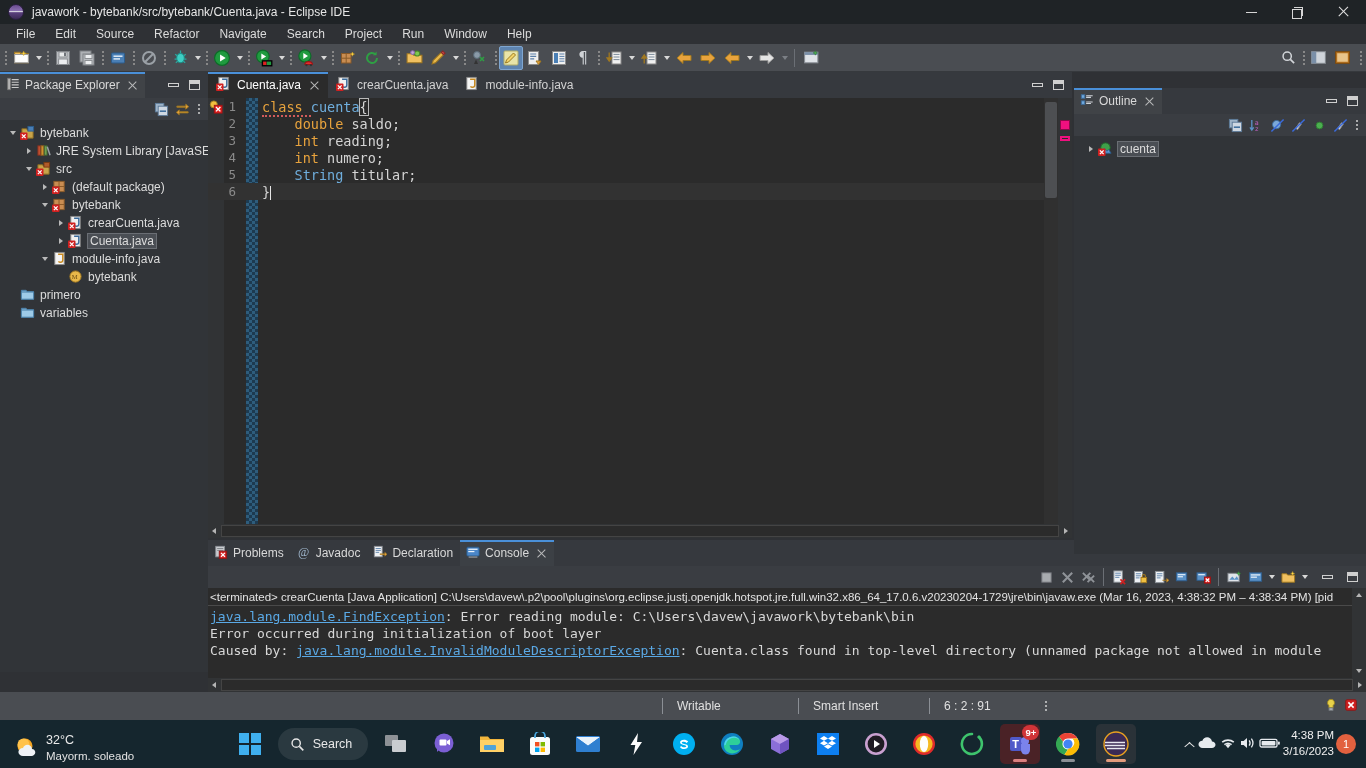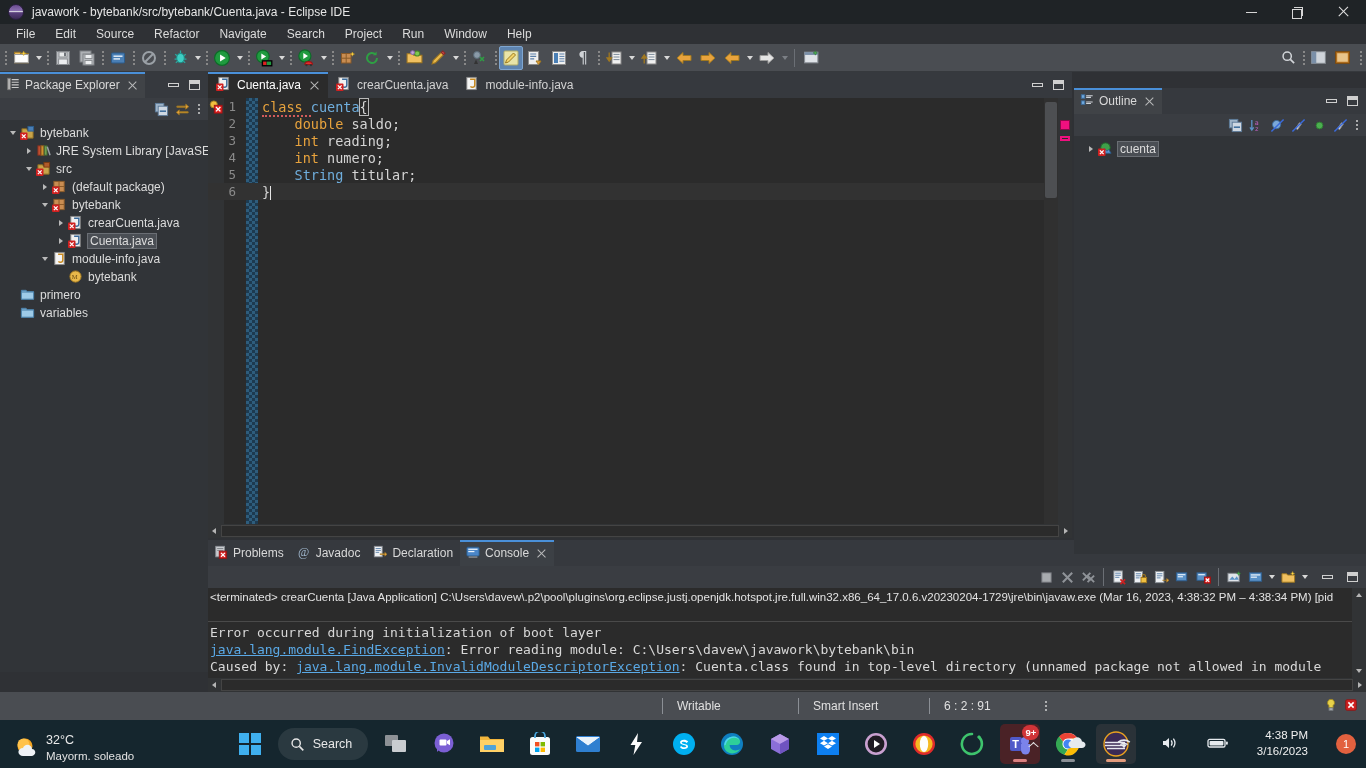--- a/index.html
+++ b/index.html
@@ -131,21 +131,21 @@
   .ruler-mark { position:absolute; left:2px; width:10px; height:10px; background:#f0107f; border:1px solid #8a0a4a;}
   .ruler-mark2 { position:absolute; left:2px; width:10px; height:5px; background:#2b2b2b; border:2px solid #f0107f;}
   .ed-hscroll { position:absolute; left:0; right:0; bottom:0; height:14px; background:#313335; display:flex; align-items:center;}
   .hs-track { flex:1; height:12px; margin:0 1px; background:#2b2b2b; border:1px solid #444; position:relative;}
   .hs-arrow { width:12px;height:12px;display:flex;align-items:center;justify-content:center;}
   .hs-arrow i { width:0;height:0;border-top:3.5px solid transparent;border-bottom:3.5px solid transparent; display:block;}
   .hs-arrow.l i { border-right:4px solid #b5b5b5; } .hs-arrow.r i { border-left:4px solid #b5b5b5; }
 
   
   .con-body { position:absolute; left:0; right:0; top:48px; bottom:0; background:#2b2b2b; }
-  .con-head { height:34px; background:#2b2b2b; color:#e3e3e3; font-size:11.5px;
+  .con-head { height:18px; background:#2b2b2b; color:#e3e3e3; font-size:11.5px;
      font-family:"Liberation Sans",sans-serif; white-space:nowrap; overflow:hidden; padding-left:2px; line-height:18px;
      border-bottom:1px solid #4a4a4a;}
   .con-lines { padding-top:2px; font-family:"DejaVu Sans Mono", monospace; font-size:13px; white-space:nowrap; overflow:hidden;}
   .con-line { height:17px; line-height:17px; color:#d8d8d8; padding-left:2px;}
   .lnk { color:#5aa9e6; text-decoration:underline; }
   .con-vscroll { position:absolute; right:0; top:48px; bottom:14px; width:14px; background:#313335; }
   .con-hscroll { position:absolute; left:0; right:0; bottom:0; height:14px; background:#313335; display:flex;align-items:center;}
 
   
   .ol-body { position:absolute; left:0; right:0; top:48px; bottom:0; background:#313438; padding-top:4px;}
@@ -162,21 +162,21 @@
   .weather { position:absolute; left:14px; top:0; height:56px; display:flex; align-items:center; gap:8px; }
   .wicon { width:24px;height:24px;position:relative; }
   .wtext { line-height:1.25; font-size:12px; color:#eaeaea; }
   .wtext .t1 { font-size:12.5px; }
   .wtext .t2 { font-size:11.5px; color:#e2e2e2; }
   .tb-center { position:absolute; left:0; top:0; width:1366px; height:48px; display:flex; align-items:center; justify-content:center; gap:8px; }
   .tbapp { width:40px;height:40px;display:flex;align-items:center;justify-content:center;position:relative;border-radius:5px;}
   .searchpill { height:32px; background:#2a3940; border-radius:16px; display:flex; align-items:center; gap:8px; padding:0 16px 0 12px; }
   .searchpill span { font-size:12.5px; color:#e8e8e8; }
   .running-dot { position:absolute; bottom:2px; left:50%; transform:translateX(-50%); width:14px;height:3px;border-radius:2px; }
-  .tray { position:absolute; right:0; top:0; height:48px; display:flex; align-items:center; gap:28px; padding-right:10px; }
+  .tray { position:absolute; right:0; top:0; height:48px; display:flex; align-items:center; gap:2px; padding-right:10px; }
   .clock { text-align:right; font-size:11.5px; color:#f0f0f0; line-height:1.35; }
   .badge { width:20px;height:20px;border-radius:50%;background:#e2613f;color:#fff;font-size:11px;
      display:flex;align-items:center;justify-content:center; }
   .badge-sm { position:absolute; top:1px; right:1px; min-width:17px;height:15px;border-radius:8px;background:#d13438;color:#fff;
      font-size:9.5px; display:flex;align-items:center;justify-content:center; padding:0 3px; font-weight:bold;}
   .chev-up { width:10px;height:10px;position:relative;}
   .chev-up:before,.chev-up:after{content:"";position:absolute;top:5px;width:7px;height:1.4px;background:#e6e6e6;}
   .chev-up:before{left:-1px;transform:rotate(-40deg);} .chev-up:after{left:3.5px;transform:rotate(40deg);}
 </style>
 </head>
@@ -851,22 +851,22 @@
           </div>
         <div style="width:10px"></div>
         <span class="pc-min2"></span>
         <div style="width:12px"></div>
         <span class="pc-max"></span>
         <div style="width:4px"></div>
       </div>
       <div class="con-body">
         <div class="con-head">&lt;terminated&gt; crearCuenta [Java Application] C:\Users\davew\.p2\pool\plugins\org.eclipse.justj.openjdk.hotspot.jre.full.win32.x86_64_17.0.6.v20230204-1729\jre\bin\javaw.exe  (Mar 16, 2023, 4:38:32 PM – 4:38:34 PM) [pid</div>
         <div class="con-lines" id="con-lines">
+            <div class="con-line"><span class="lnk">java.lang.module.FindException</span><span>: Error reading module: C:\Users\davew\javawork\bytebank\bin</span></div>
             <div class="con-line"><span>Error occurred during initialization of boot layer</span></div>
-            <div class="con-line"><span class="lnk">java.lang.module.FindException</span><span>: Error reading module: C:\Users\davew\javawork\bytebank\bin</span></div>
             <div class="con-line"><span>Caused by: </span><span class="lnk">java.lang.module.InvalidModuleDescriptorException</span><span>: Cuenta.class found in top-level directory (unnamed package not allowed in module</span></div>
           </div>
       </div>
       <div class="con-vscroll">
         <div class="hs-arrow" style="height:14px;width:14px;justify-content:center;">
           <i style="border-left:3.5px solid transparent;border-right:3.5px solid transparent;border-bottom:4px solid #b5b5b5;border-top:none;"></i>
         </div>
         <div style="position:absolute;bottom:0;width:14px;height:14px;display:flex;align-items:center;justify-content:center;">
           <i style="display:block;width:0;height:0;border-left:3.5px solid transparent;border-right:3.5px solid transparent;border-top:4px solid #b5b5b5;"></i>
         </div>

